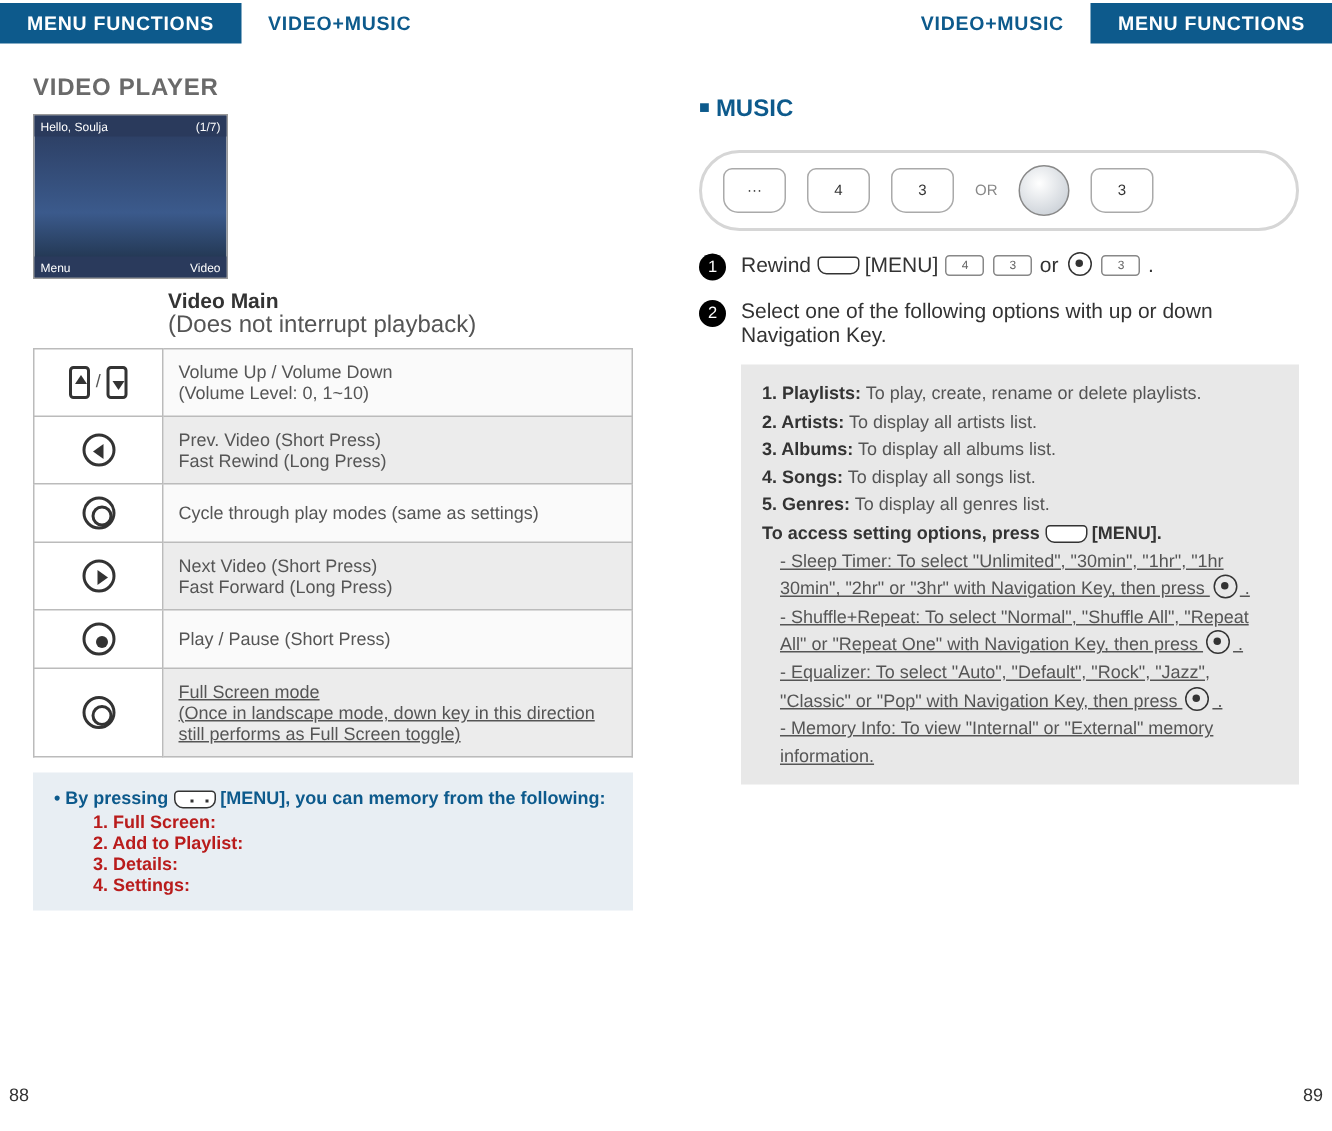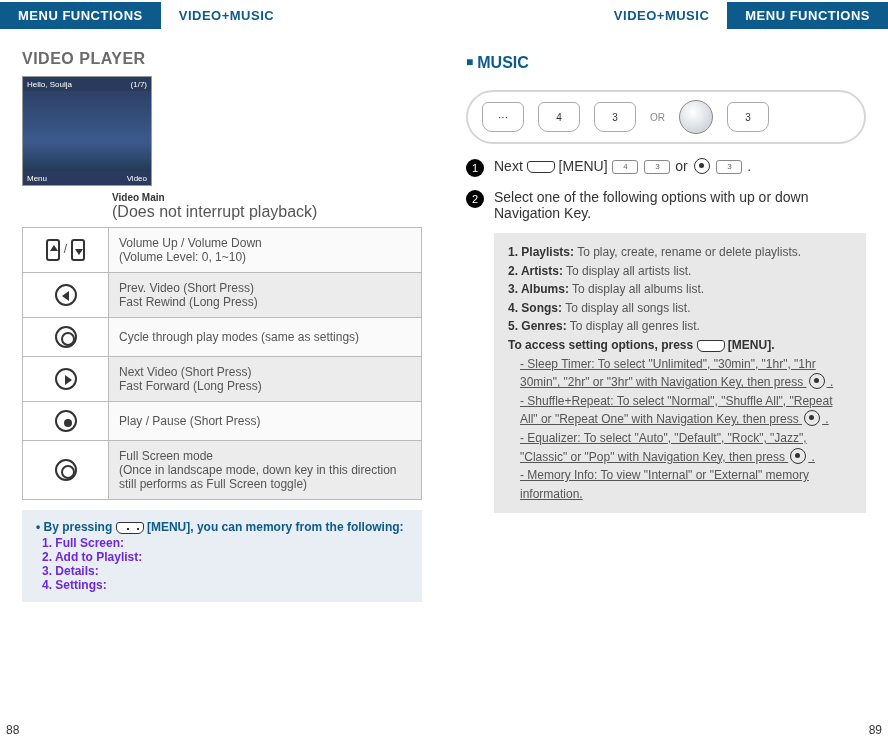--- a/index.html
+++ b/index.html
@@ -50,21 +50,21 @@
     color: #6a6a6a;
     font-weight: bold;
     font-size: 16px;
     margin: 18px 0 8px 0;
     letter-spacing: 0.5px;
   }
   .music-title {
     color: #0d5a8c;
     font-weight: bold;
     font-size: 16px;
-    margin: 24px 0 18px 0;
+    margin: 34px 0 18px 0;
   }
   .music-title .sq {
     font-size: 12px;
     vertical-align: 2px;
     margin-right: 4px;
   }
   .screenshot {
     width: 130px;
     height: 110px;
     background: linear-gradient(180deg, #2a3a5c 0%, #3b5a8c 60%, #1a2a3c 100%);
@@ -94,21 +94,21 @@
     justify-content: space-between;
     padding: 0 4px;
   }
   .vm-block {
     display: flex;
     flex-direction: column;
     margin: 4px 0 4px 90px;
   }
   .vm-title {
     font-weight: bold;
-    font-size: 10px;
+    font-size: 14px;
     color: #333;
   }
   .vm-sub {
     font-size: 16px;
     color: #555;
   }
   table.controls {
     width: 100%;
     border-collapse: collapse;
     margin-top: 6px;
@@ -194,21 +194,21 @@
     padding: 10px 14px 10px 14px;
     margin-top: 10px;
     font-size: 12px;
     color: #555;
   }
   .bluebox .bullet {
     color: #0d5a8c;
     font-weight: bold;
     margin-bottom:2px;
   }
-  .bluebox .sub { margin-left: 6px; font-weight:bold; color:#6d28d9;}
+  .bluebox .sub { margin-left: 26px; font-weight:bold; color:#b91c1c;}
   .keystrip {
     border: 2px solid #d6d6d6;
     border-radius: 999px;
     height: 54px;
     display:flex;
     align-items:center;
     padding: 0 14px;
     gap: 14px;
     margin: 0 0 14px 0;
   }
@@ -341,21 +341,21 @@
         <td class="iconcell"><span class="roundbtn"><span class="tri-r"></span></span></td>
         <td class="txt" style="white-space:pre-line;">Next Video (Short Press)
 Fast Forward (Long Press)</td>
       </tr>
       <tr>
         <td class="iconcell"><span class="roundbtn"><span class="dot"></span></span></td>
         <td class="txt">Play / Pause  (Short Press)</td>
       </tr>
       <tr>
         <td class="iconcell"><span class="roundbtn"><span class="circ"></span></span></td>
-        <td class="txt" style="white-space:pre-line;">Full Screen mode
+        <td class="txt" style="white-space:pre-line;text-decoration:underline;">Full Screen mode
 (Once in landscape mode, down key in this direction still performs as Full Screen toggle)</td>
       </tr>
     </tbody>
       </table>
 
     <div class="bluebox">
       <div class="bullet">
         • <b><span>By pressing </span><span class="softkey small"><span class="dot1"></span><span class="dot2"></span></span><span> [MENU], you can memory from the following:</span></b>
       </div>
       <div class="sub">1. Full Screen:</div>
@@ -389,21 +389,21 @@
       <span class="keyicon jog"></span>
       <span class="keyicon">
           <span>3</span>
         </span>
     </div>
 
     <ul class="steps">
       <li>
         <span class="num">1</span>
         <span>
-          <span>Next </span><span class="softkey small"></span><span> [MENU] </span><span class="keynum">4</span> <span class="keynum">3</span><span> or </span><span class="tinybtn"></span> <span class="keynum">3</span><span> .</span>
+          <span>Rewind </span><span class="softkey small"></span><span> [MENU] </span><span class="keynum">4</span> <span class="keynum">3</span><span> or </span><span class="tinybtn"></span> <span class="keynum">3</span><span> .</span>
         </span>
       </li>
       <li>
         <span class="num">2</span>
         <span>Select one of the following options with up or down Navigation Key.</span>
       </li>
     </ul>
 
     <div class="graybox">
       <div><b class="hl">1. Playlists:</b><span> To play, create, rename or delete playlists.</span></div>

